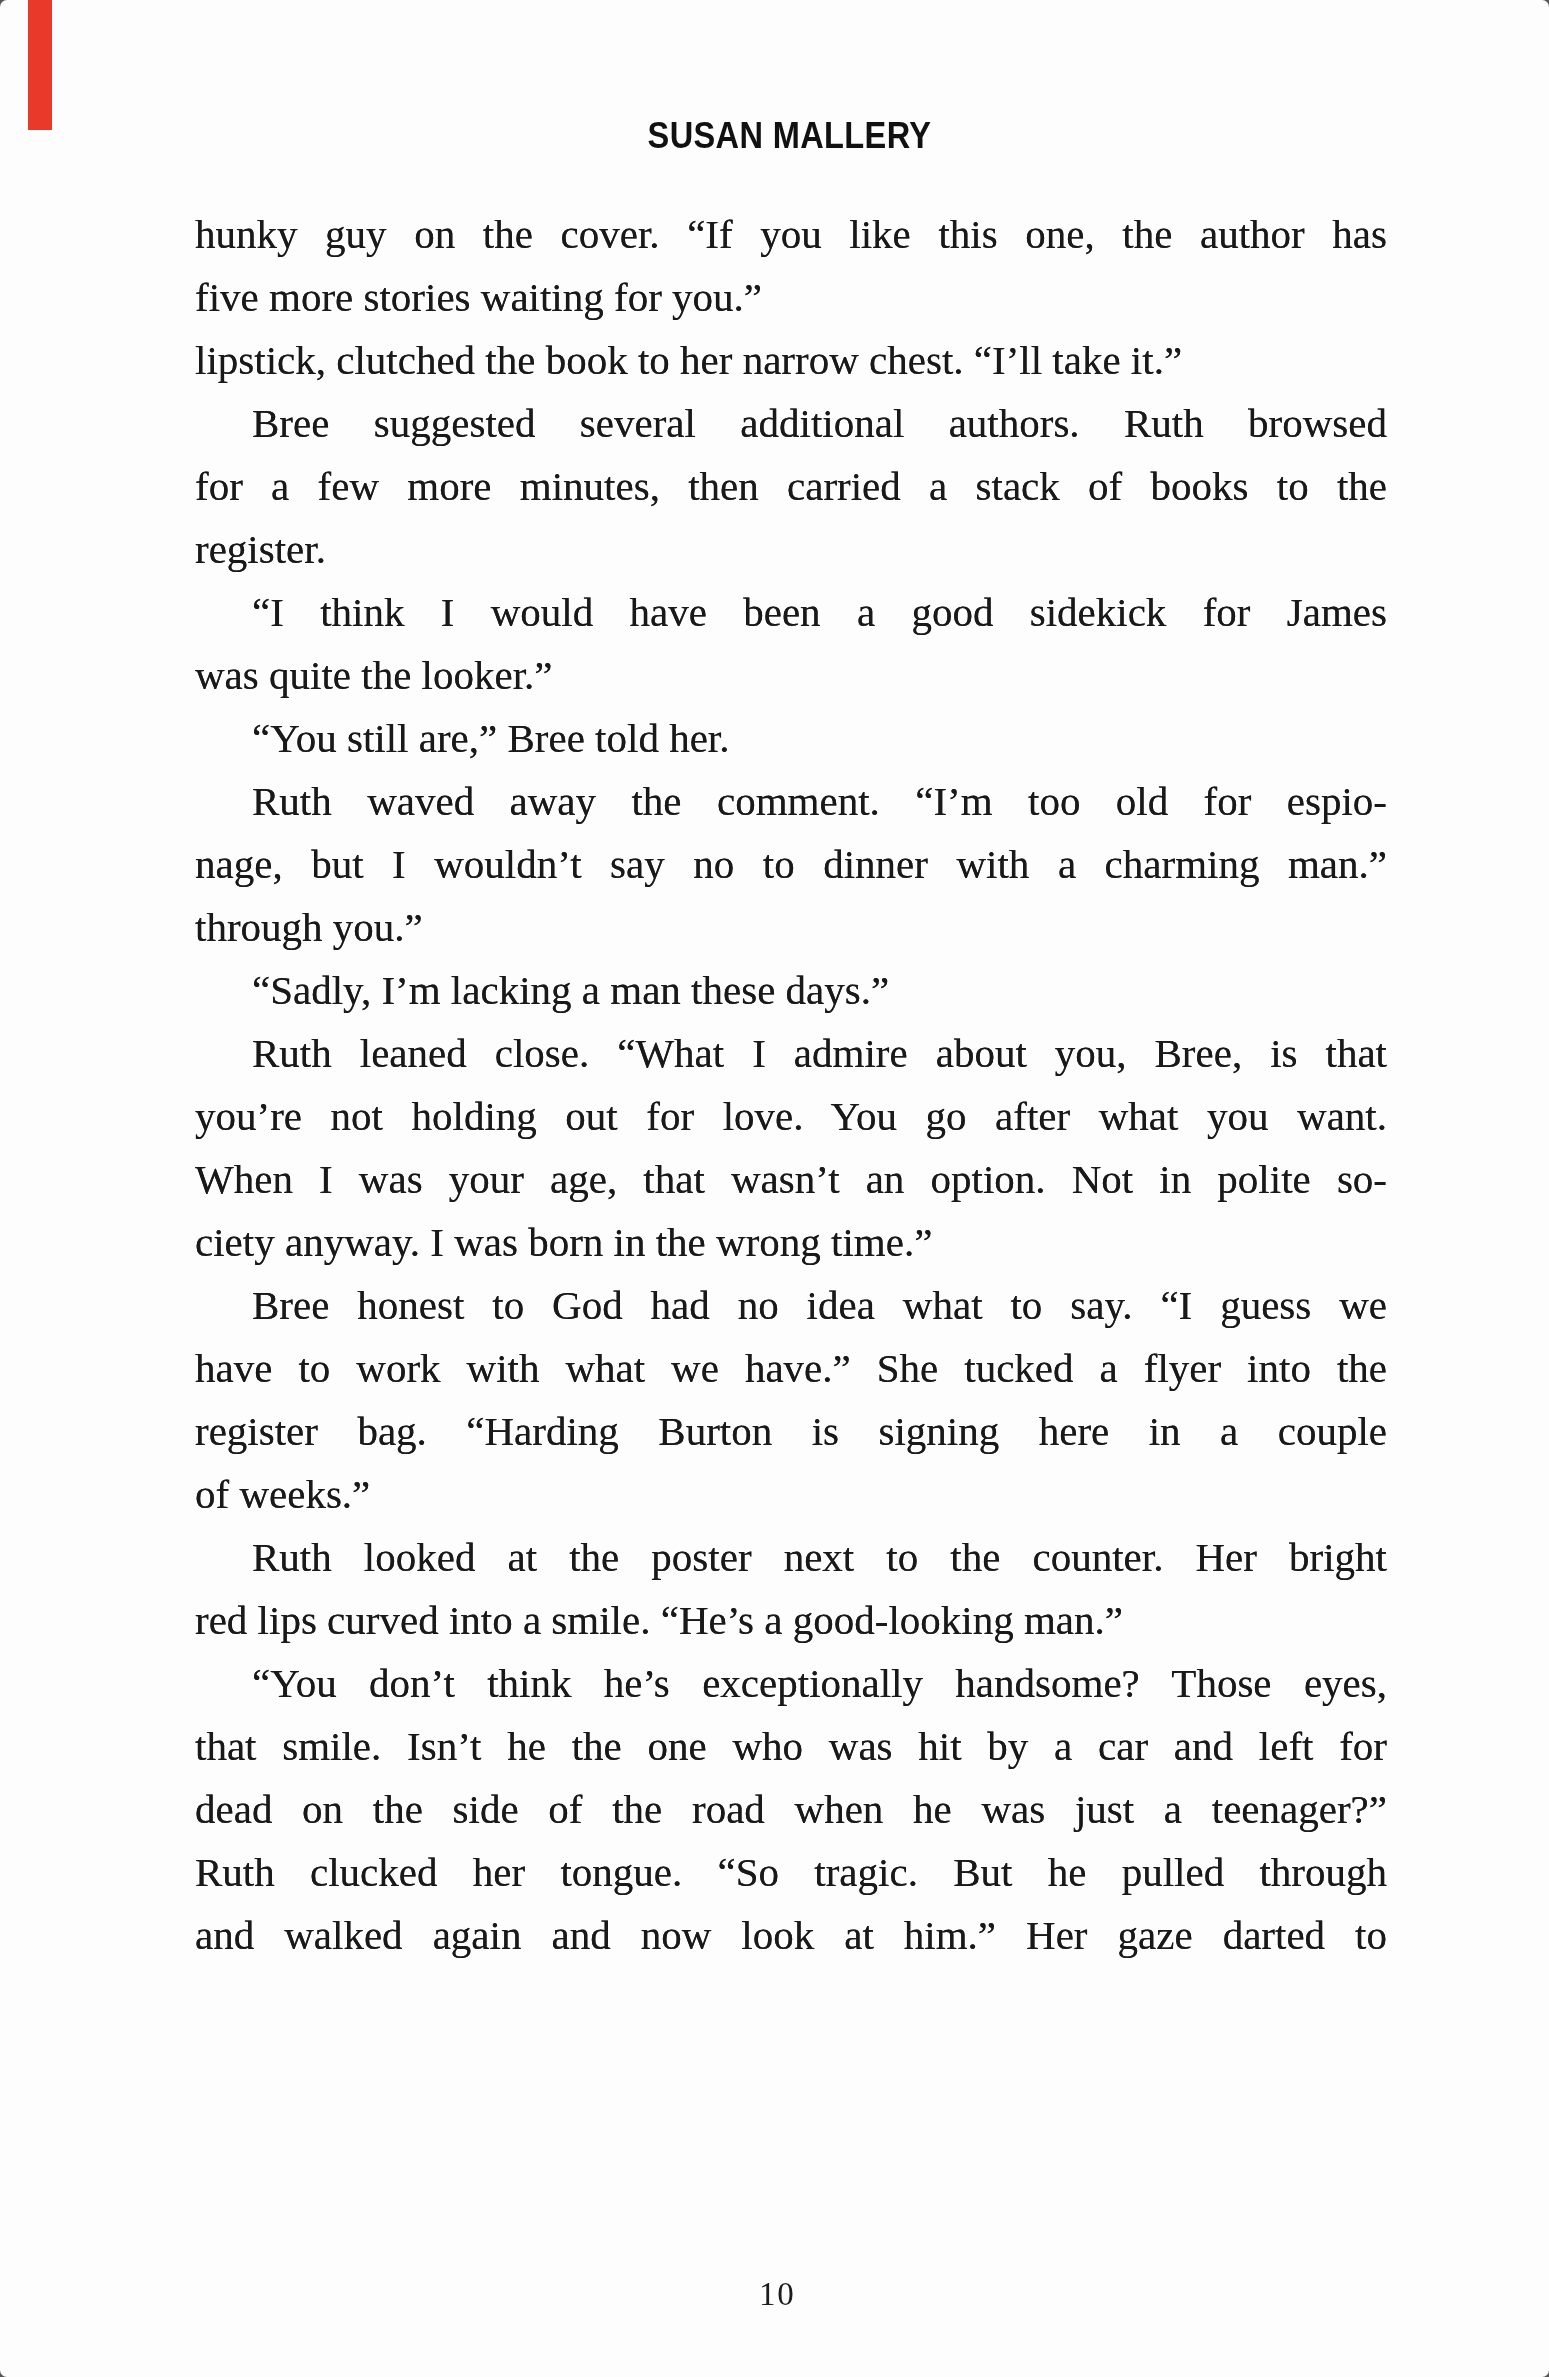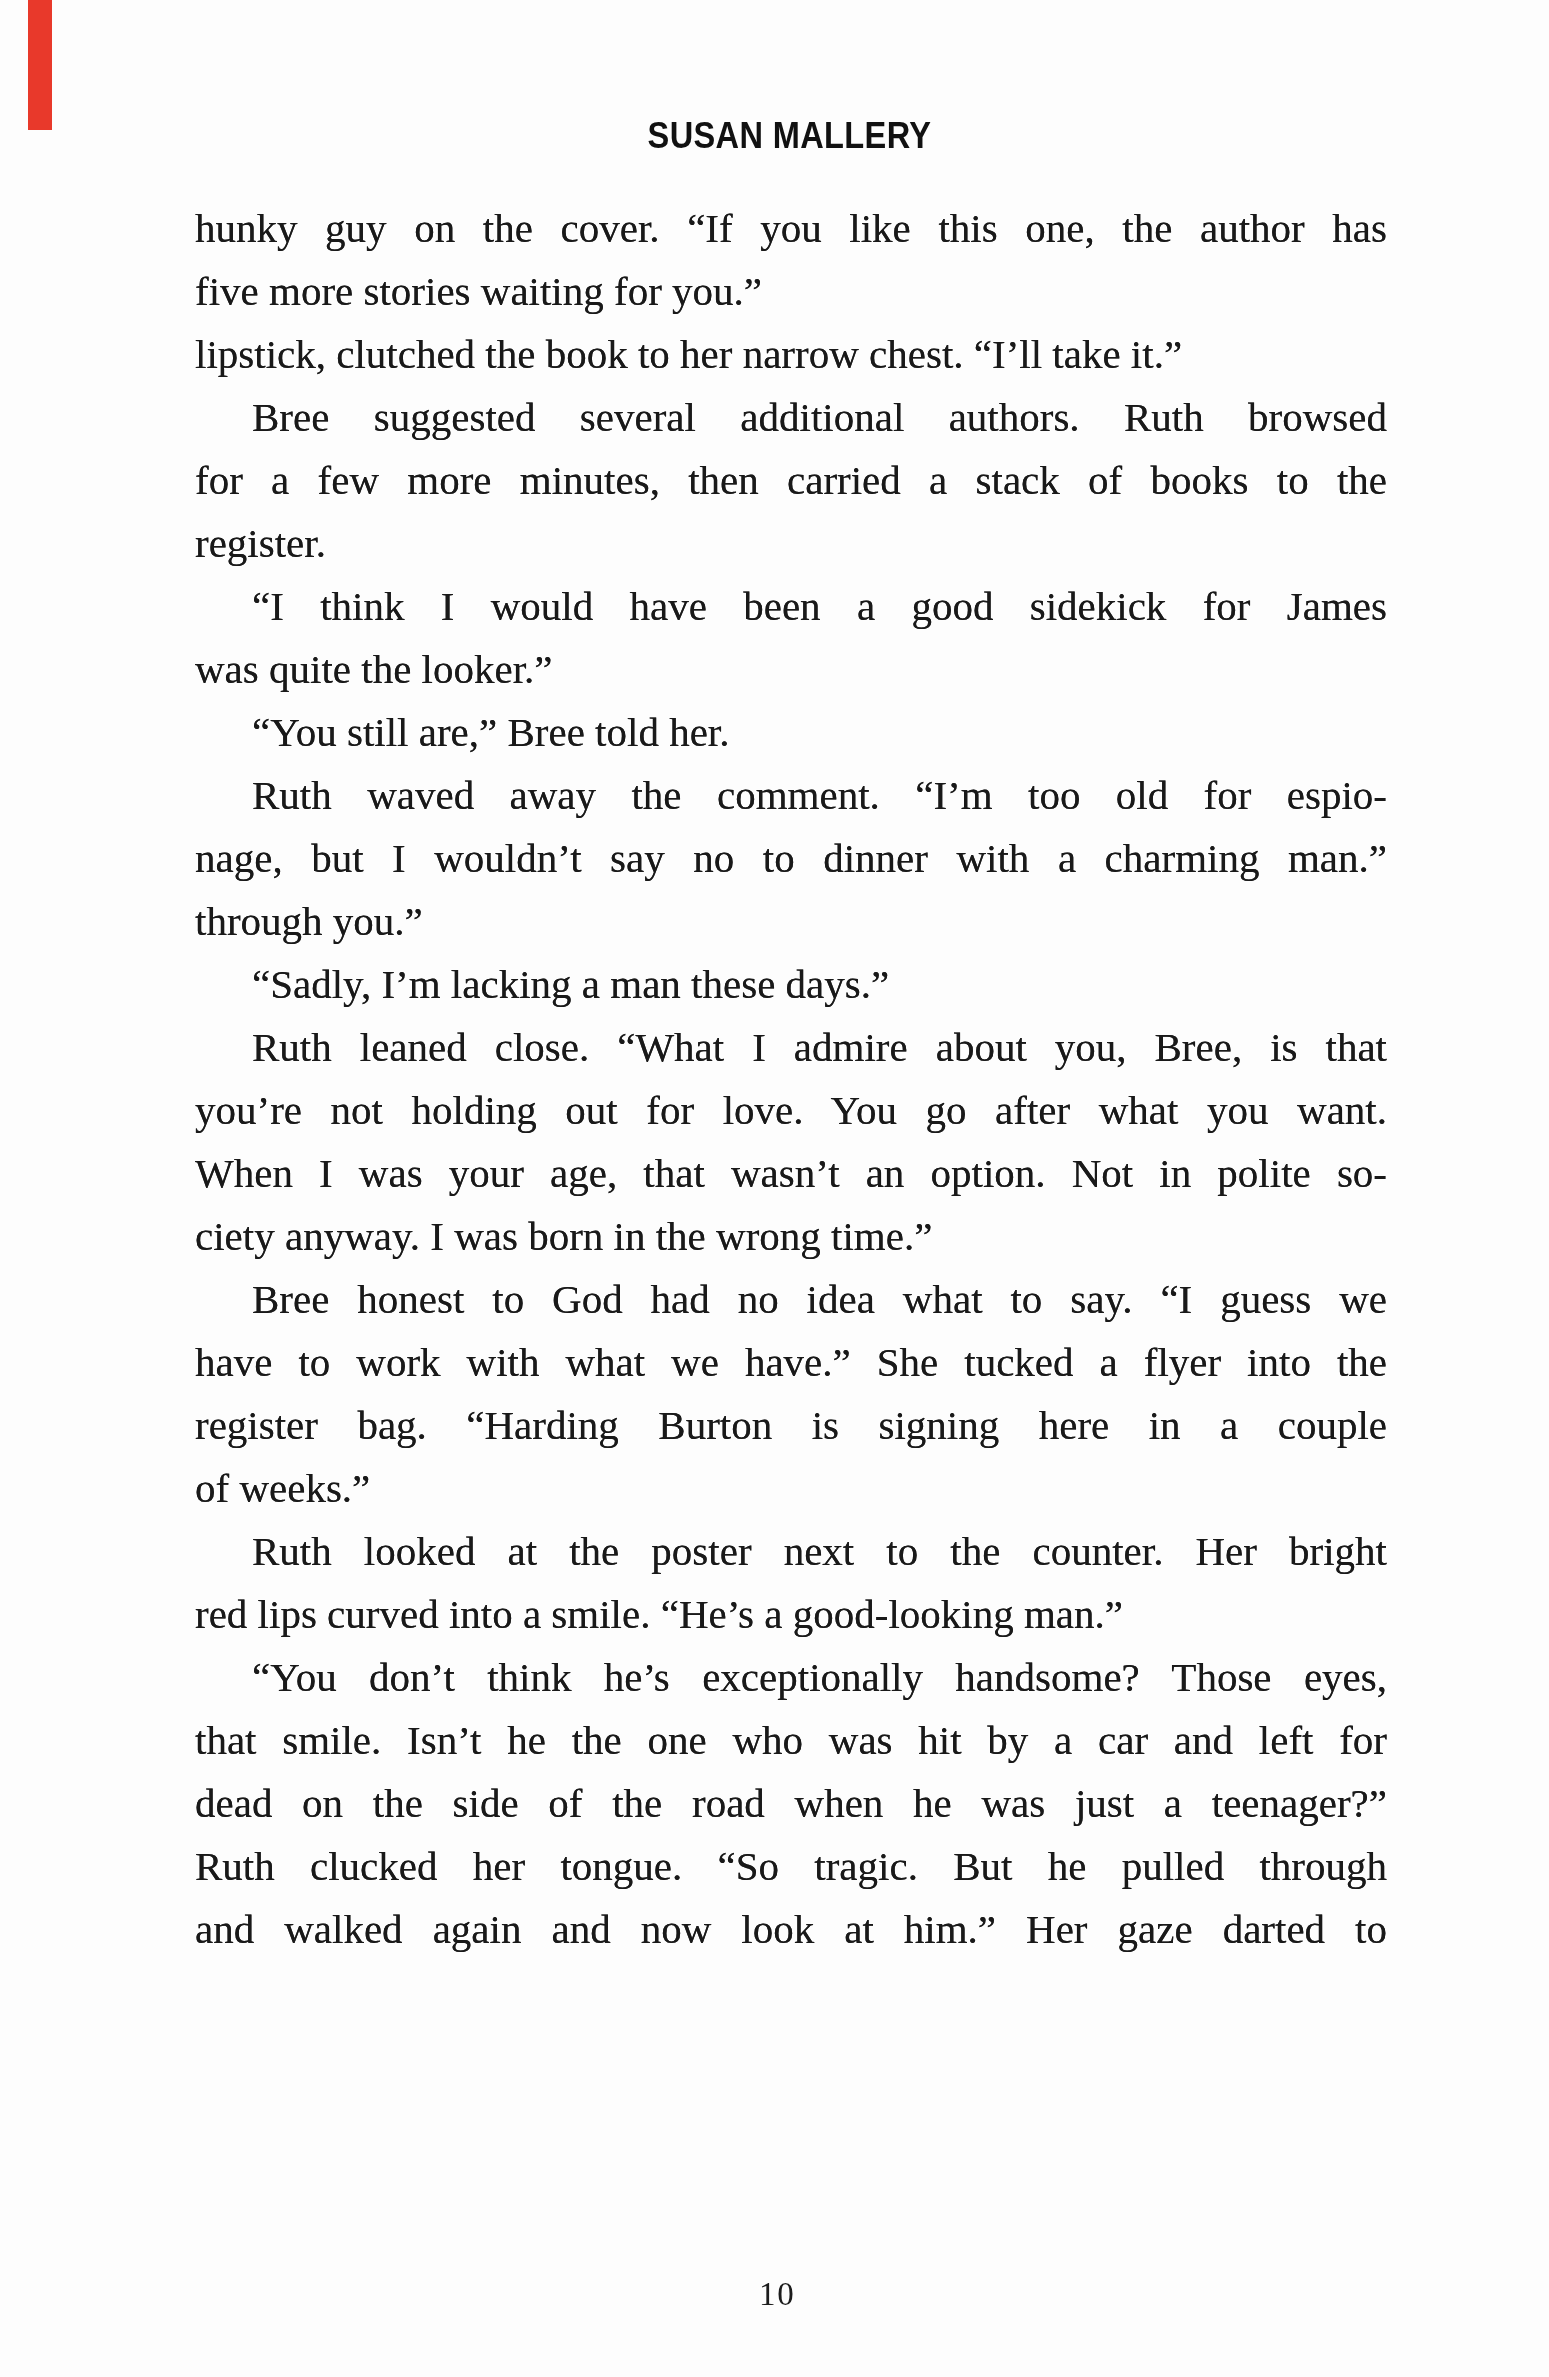--- a/index.html
+++ b/index.html
@@ -21,21 +21,21 @@
     font-family:"Liberation Sans", sans-serif;
     font-weight:bold;
     font-size:37px;
     line-height:1;
     letter-spacing:0.4px;
     color:#111;
     transform:scaleX(0.88);
   }
   .body-text{
     position:absolute;
-    left:195px;top:197px;width:1192px;
+    left:195px;top:203px;width:1192px;
     font-size:41px;
     line-height:63px;
     color:#191919;
     text-shadow:0 0 0.5px rgba(20,20,20,0.85);
   }
   .text-line{
     white-space:normal;
     text-align:left;
   }
   .text-line.just{
@@ -52,21 +52,21 @@
     text-align:left;
     font-size:33px;
     line-height:1;
     letter-spacing:1.8px;
     color:#1c1c1c;
   }
 </style>
 </head>
 <body>
 
-<div class="page" style="background: rgb(253, 253, 253);">
+<div class="page" style="background: rgb(253, 253, 253); border-radius: 7px;">
   <div class="ribbon" style="background: rgb(232, 57, 43);"></div>
   <div class="running-header">SUSAN MALLERY</div>
   <div class="body-text" id="body-text" style="color: rgb(25, 25, 25);">
       <div class="text-line just">hunky guy on the cover. “If you like this one, the author has</div>
       <div class="text-line">five more stories waiting for you.”</div>
       <div class="text-line">lipstick, clutched the book to her narrow chest. “I’ll take it.”</div>
       <div class="text-line indent just">Bree suggested several additional authors. Ruth browsed</div>
       <div class="text-line just">for a few more minutes, then carried a stack of books to the</div>
       <div class="text-line">register.</div>
       <div class="text-line indent just">“I think I would have been a good sidekick for James</div>

